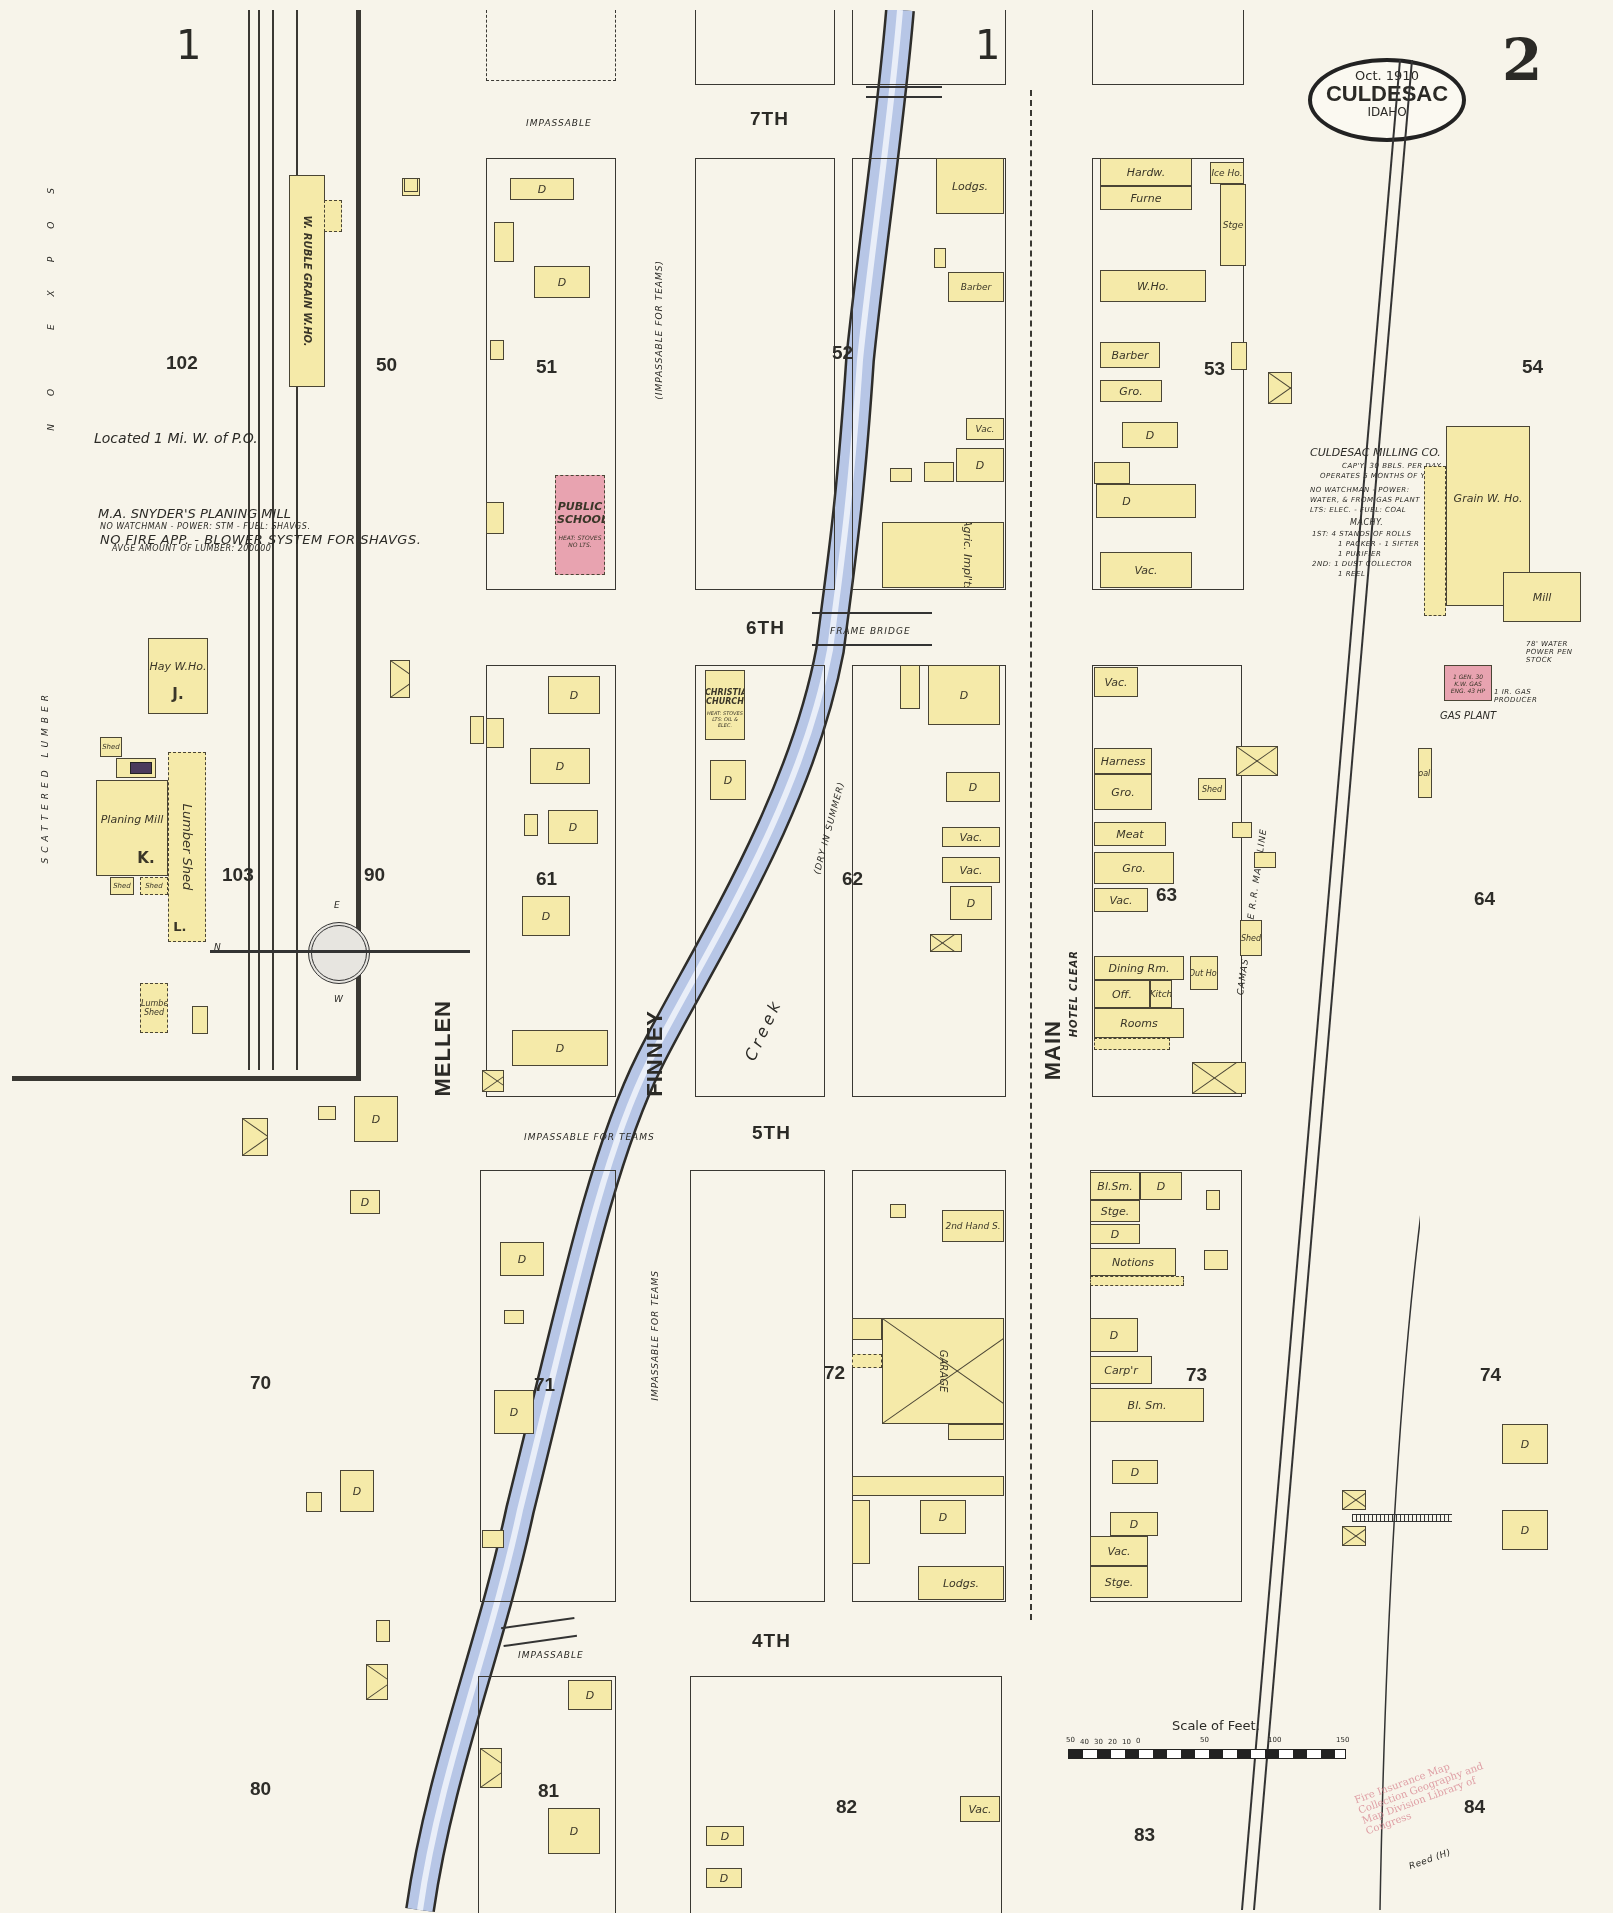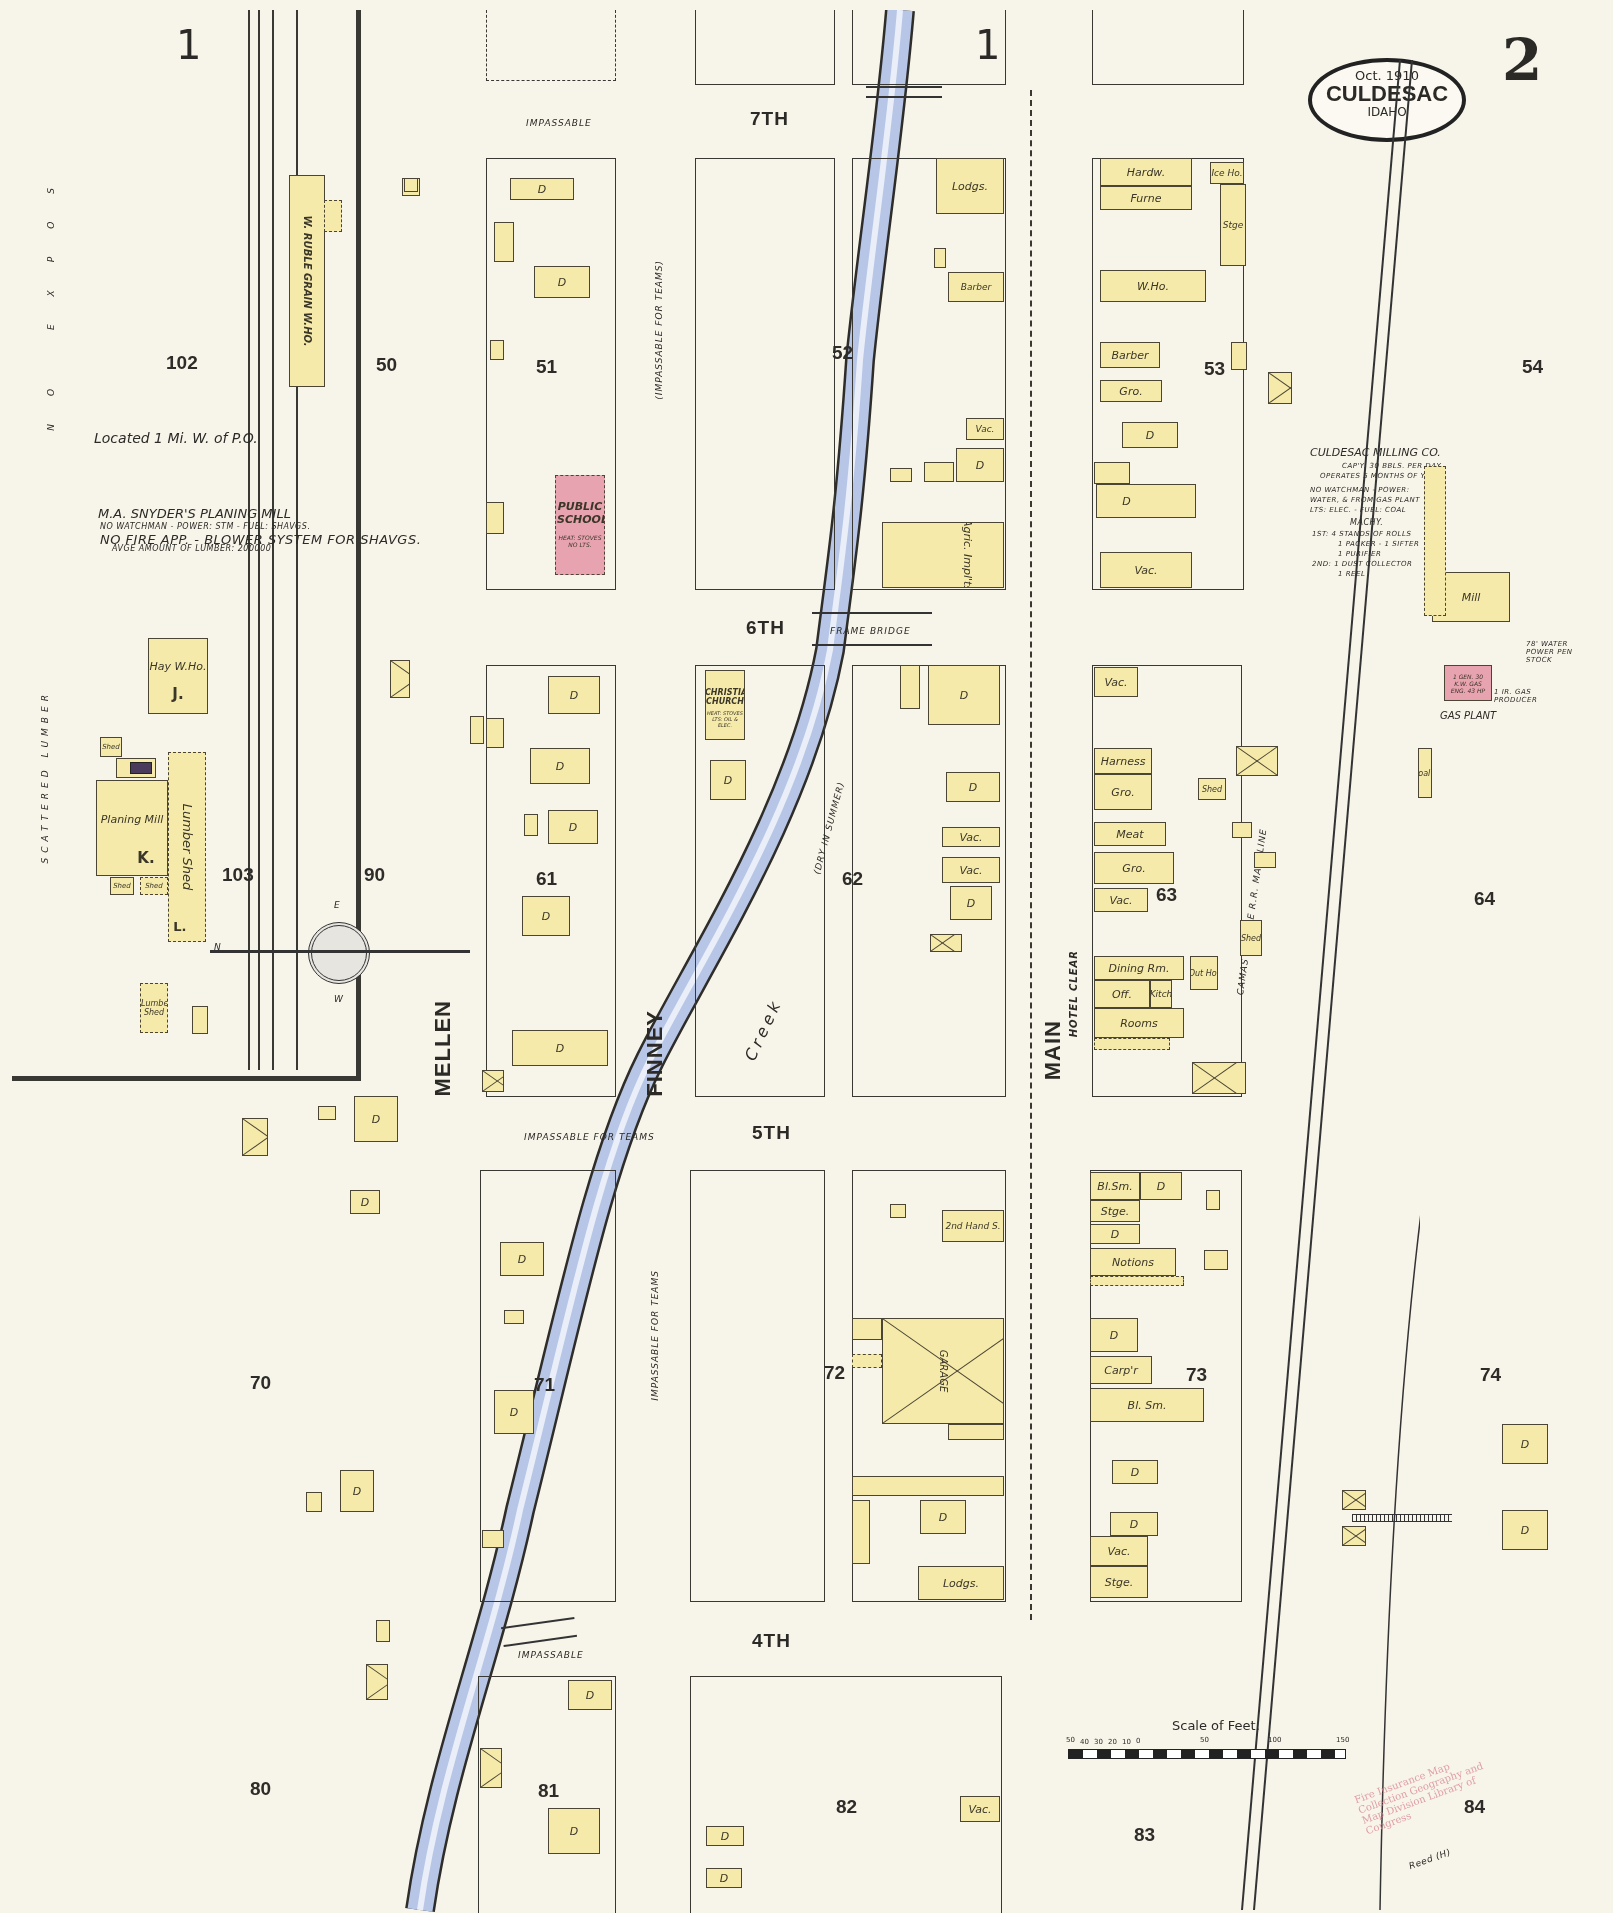--- a/index.html
+++ b/index.html
@@ -252,21 +252,24 @@
   <div class="bld" style="left:1094px;top:462px;width:36px;height:22px;"></div>
   <div class="bld" style="left:1096px;top:484px;width:100px;height:34px;">
       <span class="t" style="left:30%;">D</span>
     </div>
   <div class="bld" style="left:1100px;top:552px;width:92px;height:36px;">
       <span class="t">Vac.</span>
     </div>
   <div class="bld" style="left:1231px;top:342px;width:16px;height:28px;"></div>
   <div class="bld xbox" style="left:1268px;top:372px;width:24px;height:32px;"></div>
 
-  <div class="bld" style="left:1432px;top:572px;width:78px;height:50px;padding-left:36px;">
+  <div class="bld" style="left:1446px;top:426px;width:84px;height:180px;">
+      <span class="t" style="top:40%;">Grain W. Ho.</span>
+    </div>
+  <div class="bld" style="left:1503px;top:572px;width:78px;height:50px;padding-left:36px;">
       <span class="t">Mill</span>
     </div>
   <div class="bld dash" style="left:1424px;top:466px;width:22px;height:150px;"></div>
   <div class="bld pink" style="left:1444px;top:665px;width:48px;height:36px;">
       <span class="t" style="font-size:6px;white-space:normal;width:44px;text-align:center;">1 GEN. 30 K.W. GAS ENG. 43 HP</span>
     </div>
   <div class="bld" style="left:1418px;top:748px;width:14px;height:50px;">
       <span class="t" style="font-size:8px;left:150%;">Coal Bunker</span>
     </div>
 

